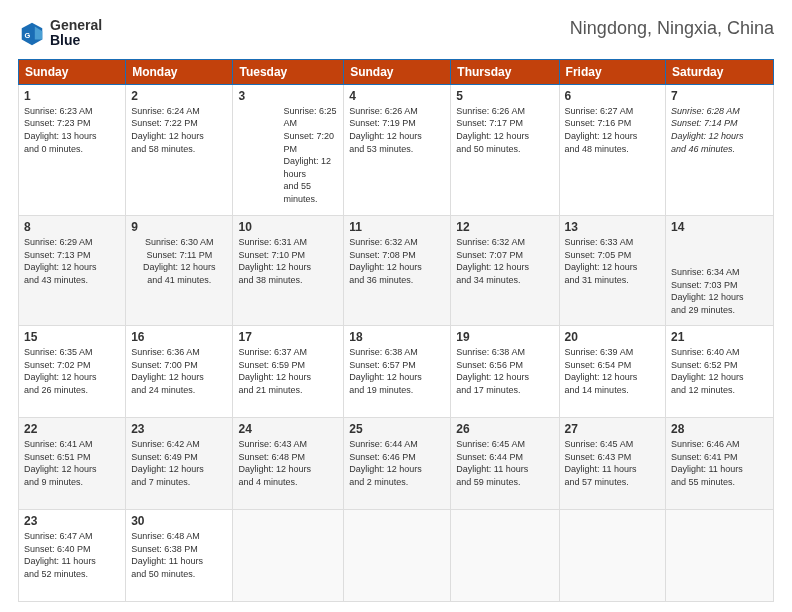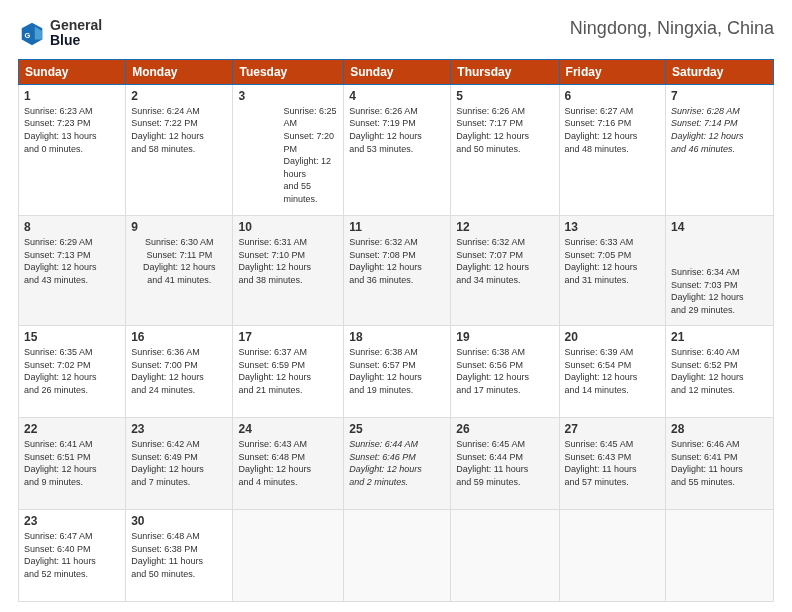--- a/index.html
+++ b/index.html
@@ -307,21 +307,21 @@
           </td>
           <td>
             <span class="day-num">24</span>
             <div class="day-info" style="white-space: pre-line;">Sunrise: 6:43 AM
 Sunset: 6:48 PM
 Daylight: 12 hours
 and 4 minutes.</div>
           </td>
           <td>
             <span class="day-num">25</span>
-            <div class="day-info" style="white-space: pre-line; font-style: italic;">Sunrise: 6:44 AM
+            <div class="day-info" style="white-space: pre-line;">Sunrise: 6:44 AM
 Sunset: 6:46 PM
 Daylight: 12 hours
 and 2 minutes.</div>
           </td>
           <td>
             <span class="day-num">26</span>
             <div class="day-info" style="white-space: pre-line;">Sunrise: 6:45 AM
 Sunset: 6:44 PM
 Daylight: 11 hours
 and 59 minutes.</div>

